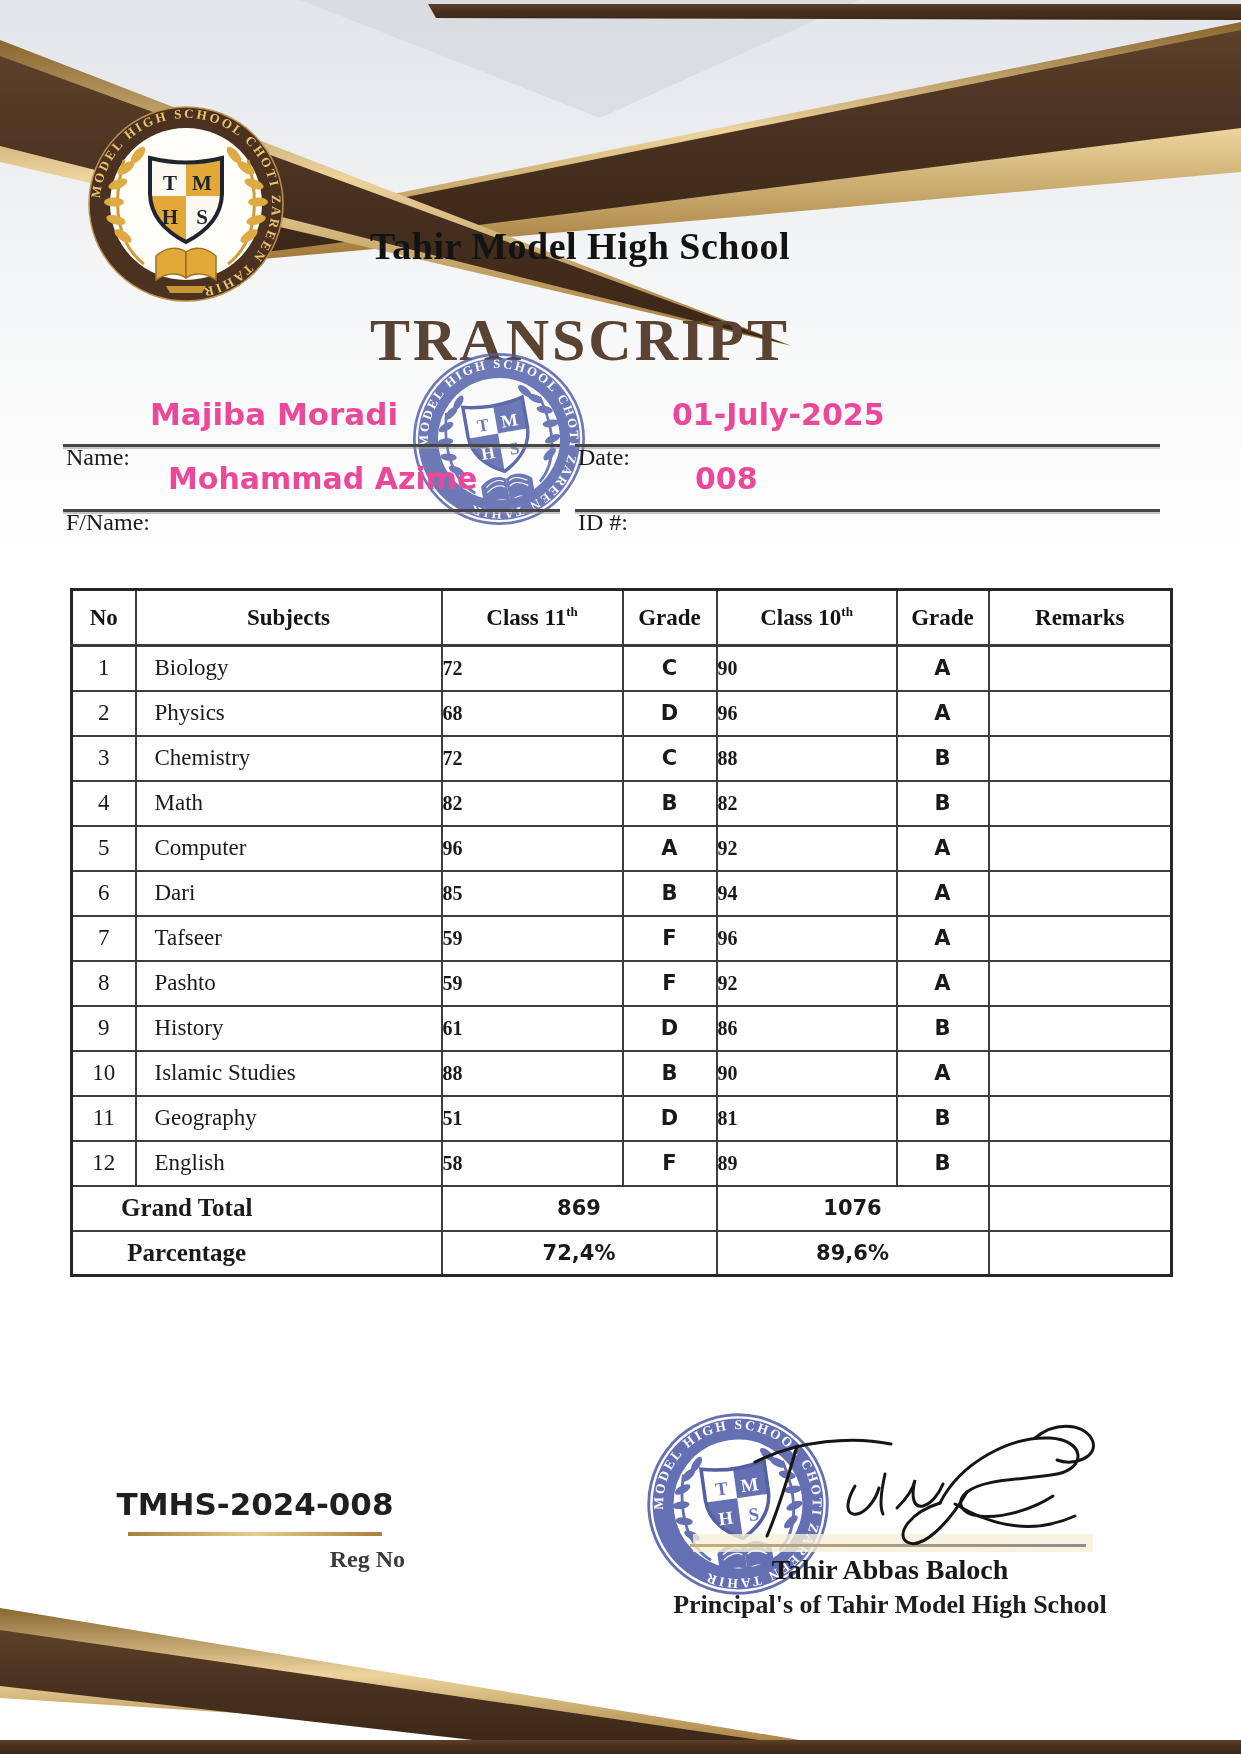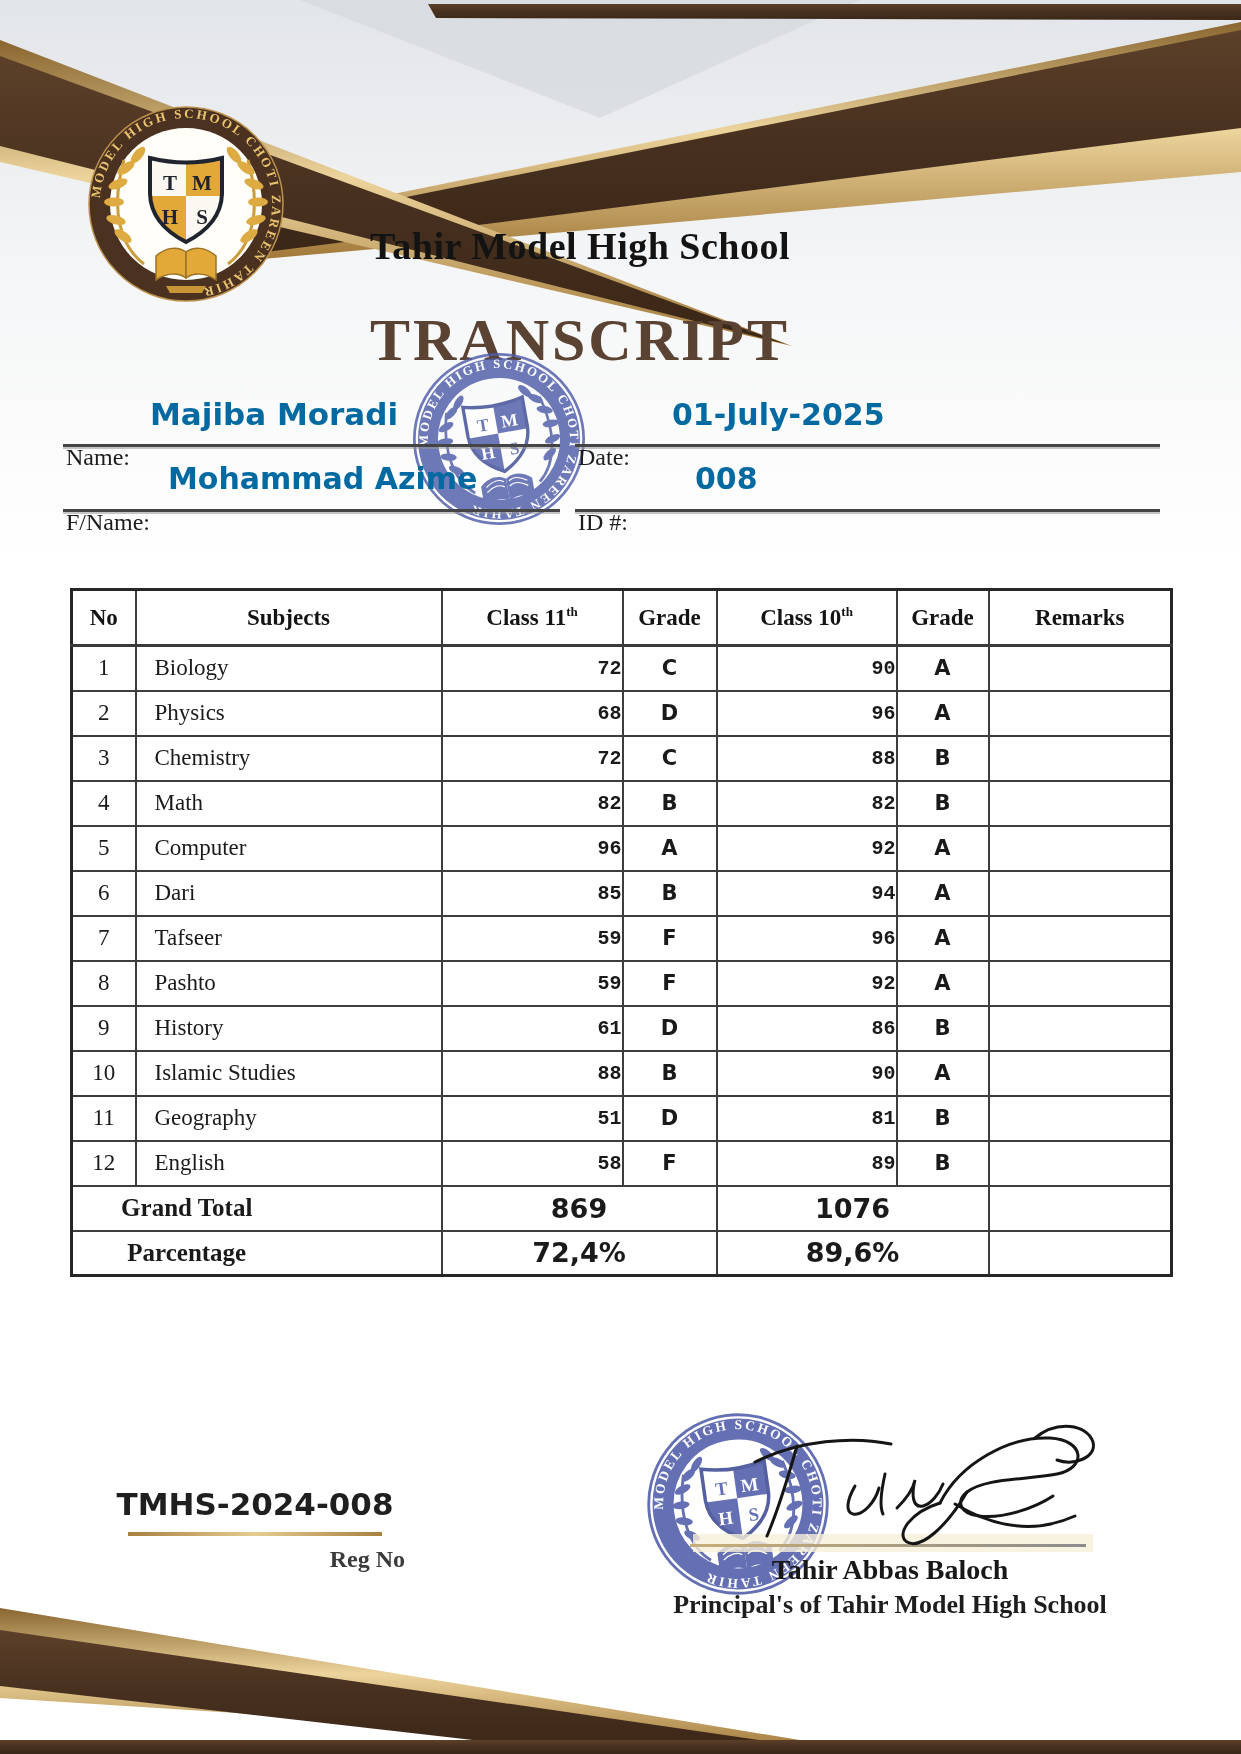--- a/index.html
+++ b/index.html
@@ -16,42 +16,42 @@
     left:260px; top:224px; width:640px; text-align:center;
     font-size:38px; font-weight:bold; color:#131313; letter-spacing:.5px;
   }
   .doc-title {
     left:260px; top:274px; width:640px; text-align:center;
     font-size:60px; font-weight:bold; color:#5b4334; letter-spacing:3px;margin-top:32px;
   }
 
   
   .f-label { font-size:24px; color:#1c1c1c;margin-top:40px; }
-  .f-value { font-family:"DejaVu Sans", sans-serif; font-weight:bold; color:#0369a1; }
+  .f-value { font-family:"DejaVu Sans", sans-serif; font-weight:bold; color:#ec4899; }
   .u-line  { border-bottom:3px solid #454545; box-shadow:0 2px 0 rgba(150,150,150,.55); height:0; }
 
   
   table.marks {
     position:absolute; left:70px; top:588px; width:1100px;
     border-collapse:collapse; table-layout:fixed;
   }
   table.marks, table.marks th, table.marks td { border:2px solid #3d3d3d; }
   table.marks { border:3px solid #262626; }
   table.marks th {
     height:56px; font-size:23px; font-weight:bold; color:#141414;
     text-align:center; border-bottom:3px solid #3a3a3a;
   }
   table.marks th sup { font-size:13px;font-family:Liberation Serif, serif; }
   table.marks td { height:45px; color:#1a1a1a; }
   .c-no      { text-align:center; font-size:23px; }
   .c-subject { padding-left:18px; font-size:23px; }
-  .c-mark    { text-align:right; font-family:Liberation Mono, monospace; font-weight:bold; font-size:20px; }
+  .c-mark    { text-align:left; font-family:Liberation Serif, serif; font-weight:bold; font-size:20px; }
   .c-grade   { text-align:center; font-family:"DejaVu Sans", sans-serif; font-weight:bold; font-size:21px; }
   .t-label   { text-align:center; padding-right:140px; font-size:25px; font-weight:bold; height:54px; }
-  .t-value   { text-align:center; font-family:"DejaVu Sans", sans-serif; font-weight:bold; font-size:27px; }
+  .t-value   { text-align:center; font-family:"DejaVu Sans", sans-serif; font-weight:bold; font-size:21px; }
 
   
   .reg-value {
     left:105px; top:1486px; width:300px; text-align:center;
     font-family:"DejaVu Sans", sans-serif; font-weight:bold; font-size:31px; color:#1f1f1f;
   }
   .reg-underline { left:128px; top:1532px; width:254px; height:4px;
     background:linear-gradient(to right,#a8803f,#e6cc90,#a8803f); }
   .reg-label { left:105px; top:1546px; width:300px; text-align:right;
     font-size:24px; font-weight:bold; color:#3a3a3a; }

